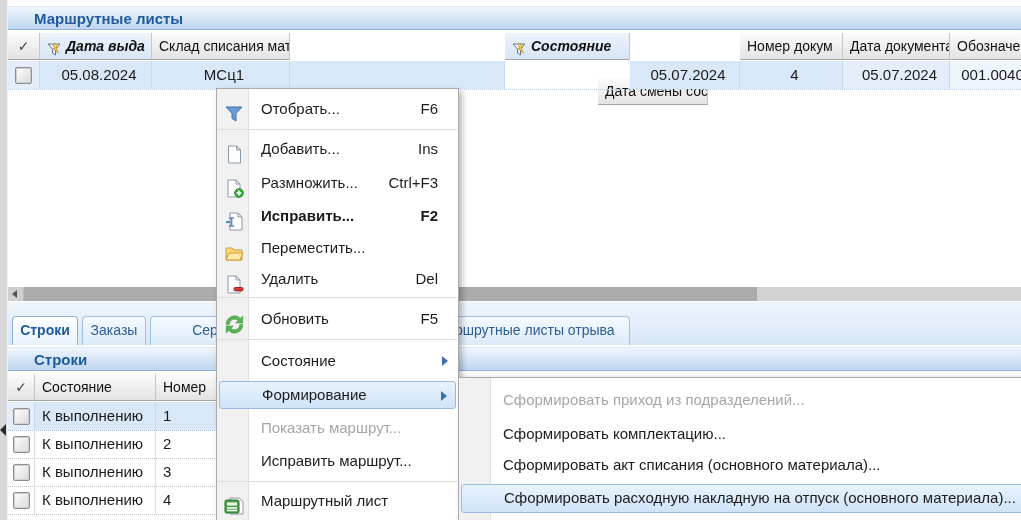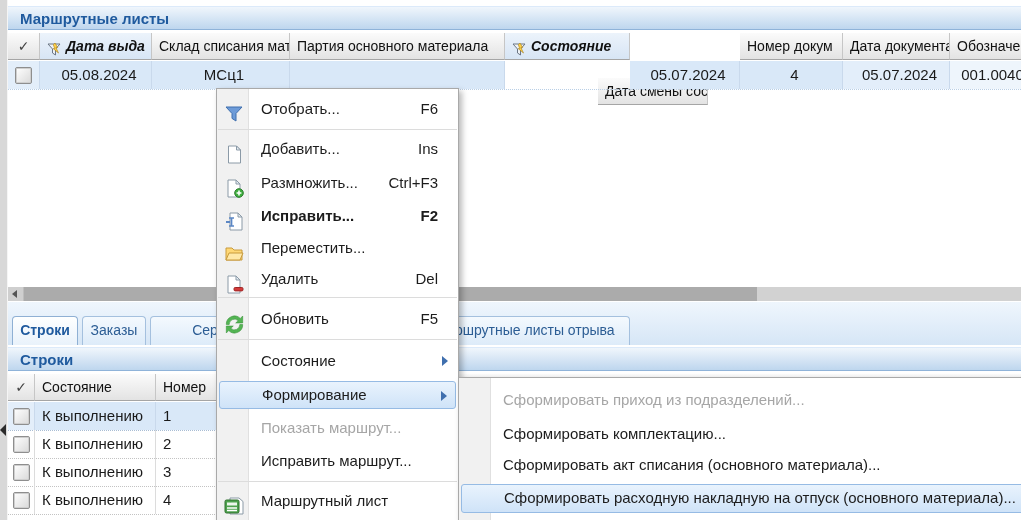--- a/index.html
+++ b/index.html
@@ -6,21 +6,21 @@
   #stage{position:relative;width:1021px;height:520px;overflow:hidden;background:#fff;
          font-family:"Liberation Sans","DejaVu Sans",sans-serif;font-size:14px;color:#1a1a1a;}
   .abs{position:absolute;}
   
   .left-strip{left:0;top:0;width:7px;height:520px;background:#d8d8d8;border-right:1px solid #f5f5f5;}
   .collapse-arrow{left:0;top:424px;width:0;height:0;border-top:6px solid transparent;
       border-bottom:6px solid transparent;border-right:6px solid #2b2b2b;}
   
   .titlebar{left:8px;width:1013px;height:24px;background:linear-gradient(#f0f6fc,#bed6ee);
       border-bottom:1px solid #8fb3d9;border-top:1px solid #dceafa;
-      color:#1f5a9e;font-weight:bold;font-size:15px;line-height:24px;padding-left:12px;box-sizing:border-box;}
+      color:#1f5a9e;font-weight:bold;font-size:15px;line-height:24px;padding-left:26px;box-sizing:border-box;}
   
   .hrow{left:8px;height:28px;}
   .hcell{position:absolute;top:0;height:27px;box-sizing:border-box;
       background:linear-gradient(#fbfbfb,#e3e3e3);border-right:1px solid #c6c6c6;border-bottom:1px solid #a5a5a5;
       line-height:27px;padding-left:7px;white-space:nowrap;overflow:hidden;font-size:14px;color:#111;}
   .hcell.filtered{background:linear-gradient(#ecf3fb,#d7e5f5);font-weight:bold;font-style:italic;}
   .hcheck{text-align:center;padding-left:0;color:#444;font-weight:bold;}
   .ficon{display:inline-block;vertical-align:-2px;margin-right:4px;}
   
   .dcell{position:absolute;top:0;height:28px;box-sizing:border-box;line-height:28px;padding-left:7px;
@@ -78,21 +78,20 @@
     <div class="hcell hcheck" style="left:0;width:32px;">✓</div>
     <div class="hcell filtered" style="left:32px;width:112px;">
       <span class="ficon">
         <svg width="15" height="13" viewBox="0 0 15 13">
             <path d="M1 1h12l-4.5 5v6l-3-2V6z" fill="#eef2f6" stroke="#6b7685"></path>
             <path d="M8 0l2.6 4.6H8.9L11.5 10 6.2 5.6h1.6L6.3 1.8z" fill="#ffd24a" stroke="#a97d12" stroke-width="0.6"></path>
           </svg>
       </span><span>Дата выда</span>
     </div>
     <div class="hcell" style="left:144px;width:138px;">Склад списания мат</div>
-    <div class="hcell" style="left:282px;width:215px;">Партия основного материала</div>
     <div class="hcell filtered" style="left:497px;width:125px;">
       <span class="ficon">
         <svg width="15" height="13" viewBox="0 0 15 13">
             <path d="M1 1h12l-4.5 5v6l-3-2V6z" fill="#eef2f6" stroke="#6b7685"></path>
             <path d="M8 0l2.6 4.6H8.9L11.5 10 6.2 5.6h1.6L6.3 1.8z" fill="#ffd24a" stroke="#a97d12" stroke-width="0.6"></path>
           </svg>
       </span><span>Состояние</span>
     </div>
     <div class="hcell" style="left:590px;width:110px;margin-top:45px;">Дата смены сос</div>
     <div class="hcell" style="left:732px;width:103px;">Номер докум</div>

